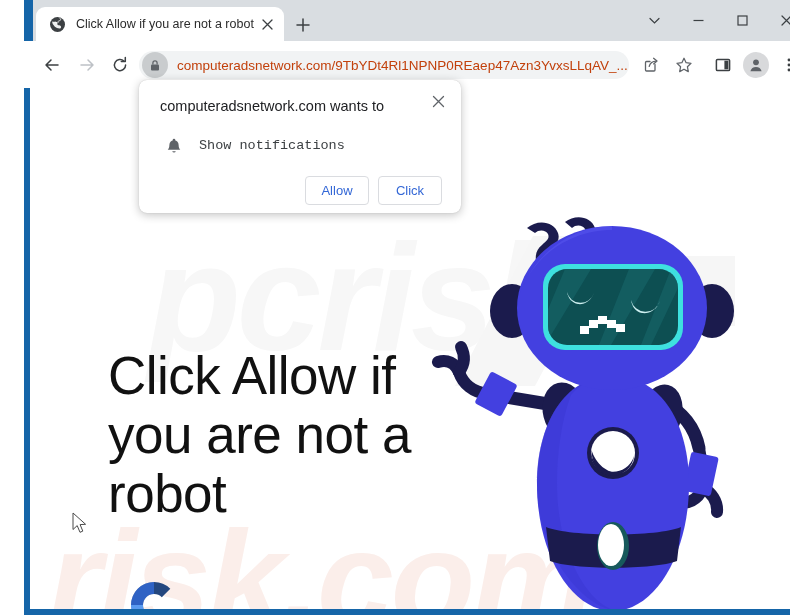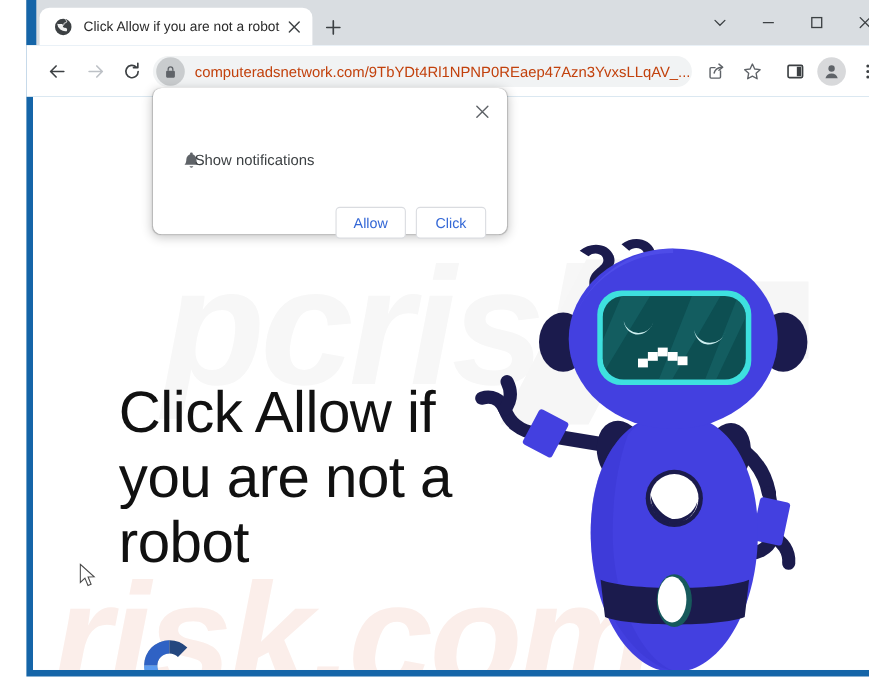--- a/index.html
+++ b/index.html
@@ -220,27 +220,28 @@
   #permission-close {
     position: absolute;
     right: 10px; top: 8px;
     width: 26px; height: 26px;
     display: flex; align-items: center; justify-content: center;
     border-radius: 50%;
   }
   #permission-bell { position: absolute; left: 26px; top: 58px; width: 18px; height: 18px; }
   #permission-item-label {
     position: absolute;
-    left: 38px; top: 58px;
+    left: 60px; top: 58px;
     font-size: 13.5px;
     color: #3c4043;
+    font-family: Liberation Mono, monospace;
   }
   .perm-btn {
     position: absolute;
-    top: 108px;
+    top: 96px;
     height: 29px;
     border: 1px solid #dadce0;
     border-radius: 4px;
     background: #ffffff;
     color: #3367d6;
     font-size: 13px;
     font-family: "Liberation Sans", sans-serif;
     display: flex; align-items: center; justify-content: center;
     box-sizing: border-box;
   }
@@ -492,20 +493,21 @@
       <div id="scrollbar-up-arrow">
         <svg width="9" height="7" viewBox="0 0 9 7">
           <path d="M4.5 1 L8.3 6 L0.7 6 Z" fill="#737373"></path>
         </svg>
       </div>
       <div id="scrollbar-thumb"></div>
     </div>
   </div>
 
   <div id="permission-dialog">
+    <div id="permission-title">computeradsnetwork.com wants to</div>
 
     <div id="permission-close">
       <svg width="13" height="13" viewBox="0 0 13 13">
         <path d="M1.5 1.5 L11.5 11.5 M11.5 1.5 L1.5 11.5" stroke="#5f6368" stroke-width="1.3" stroke-linecap="round"></path>
       </svg>
     </div>
 
     <div id="permission-bell">
       <svg width="18" height="18" viewBox="0 0 18 18">
         <path d="M9 2.2 a4.6 4.6 0 0 1 4.6 4.6 c0 3.4 1.2 4.4 1.7 5 H2.7 c.5-.6 1.7-1.6 1.7-5

